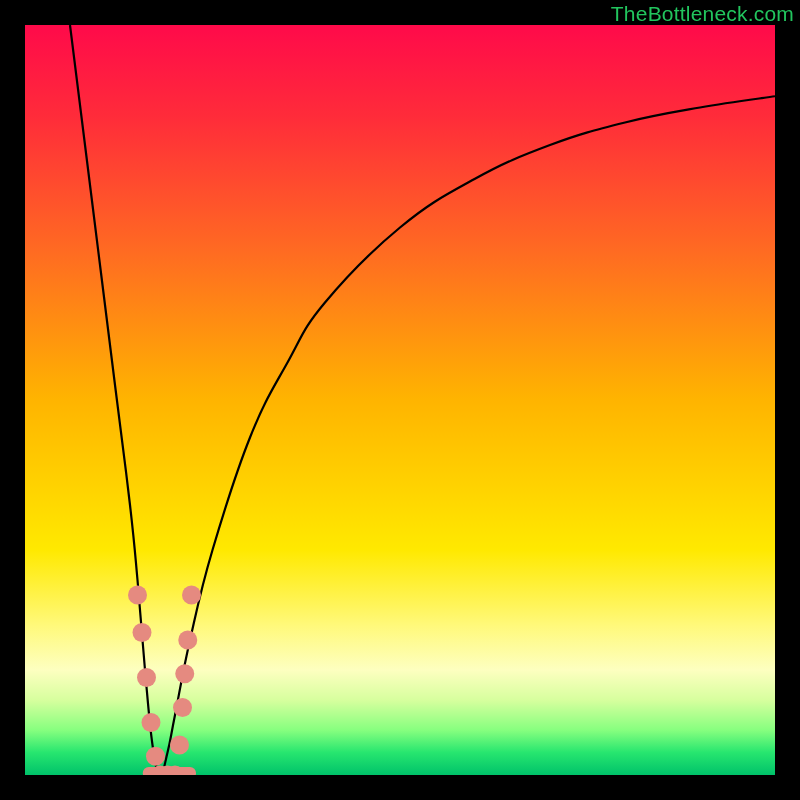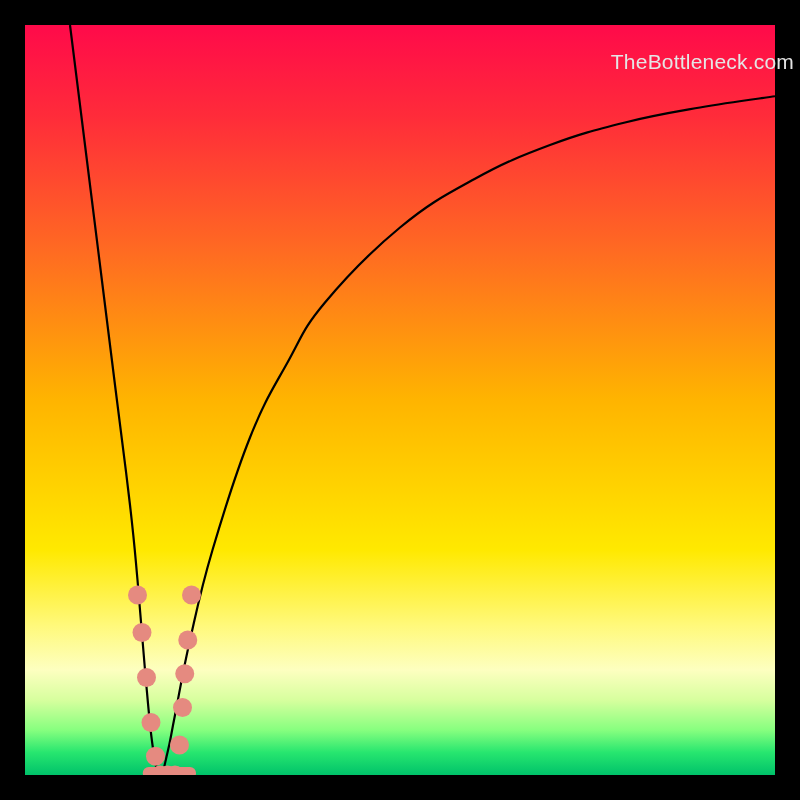--- a/index.html
+++ b/index.html
@@ -23,26 +23,25 @@
     top: 25px;
     left: 25px;
     width: 750px;
     height: 750px;
     overflow: hidden;
   }
   .watermark {
     position: absolute;
     top: 2px;
     right: 6px;
-    color: #e5e5e5;
+    color: #22c55e;
     font-size: 21px;
     font-weight: 400;
     letter-spacing: 0.2px;
     z-index: 10;
-    margin-top: 48px;
   }
   svg { display: block; }
 </style>
 </head>
 <body>
 
 <div class="frame">
 
   <div class="watermark">TheBottleneck.com</div>
 

